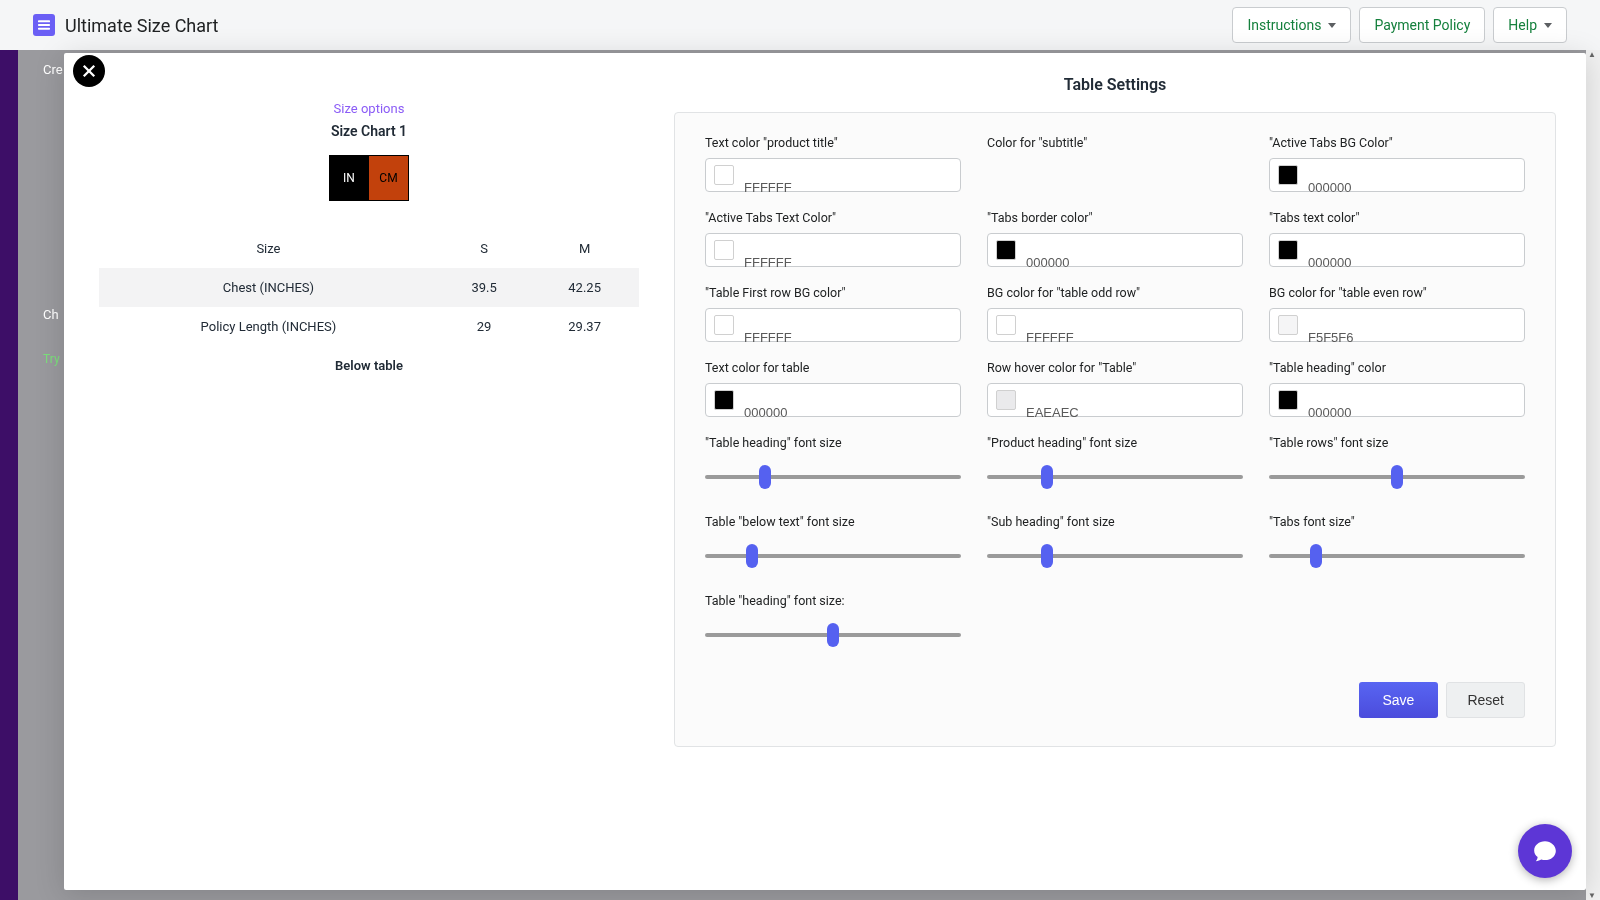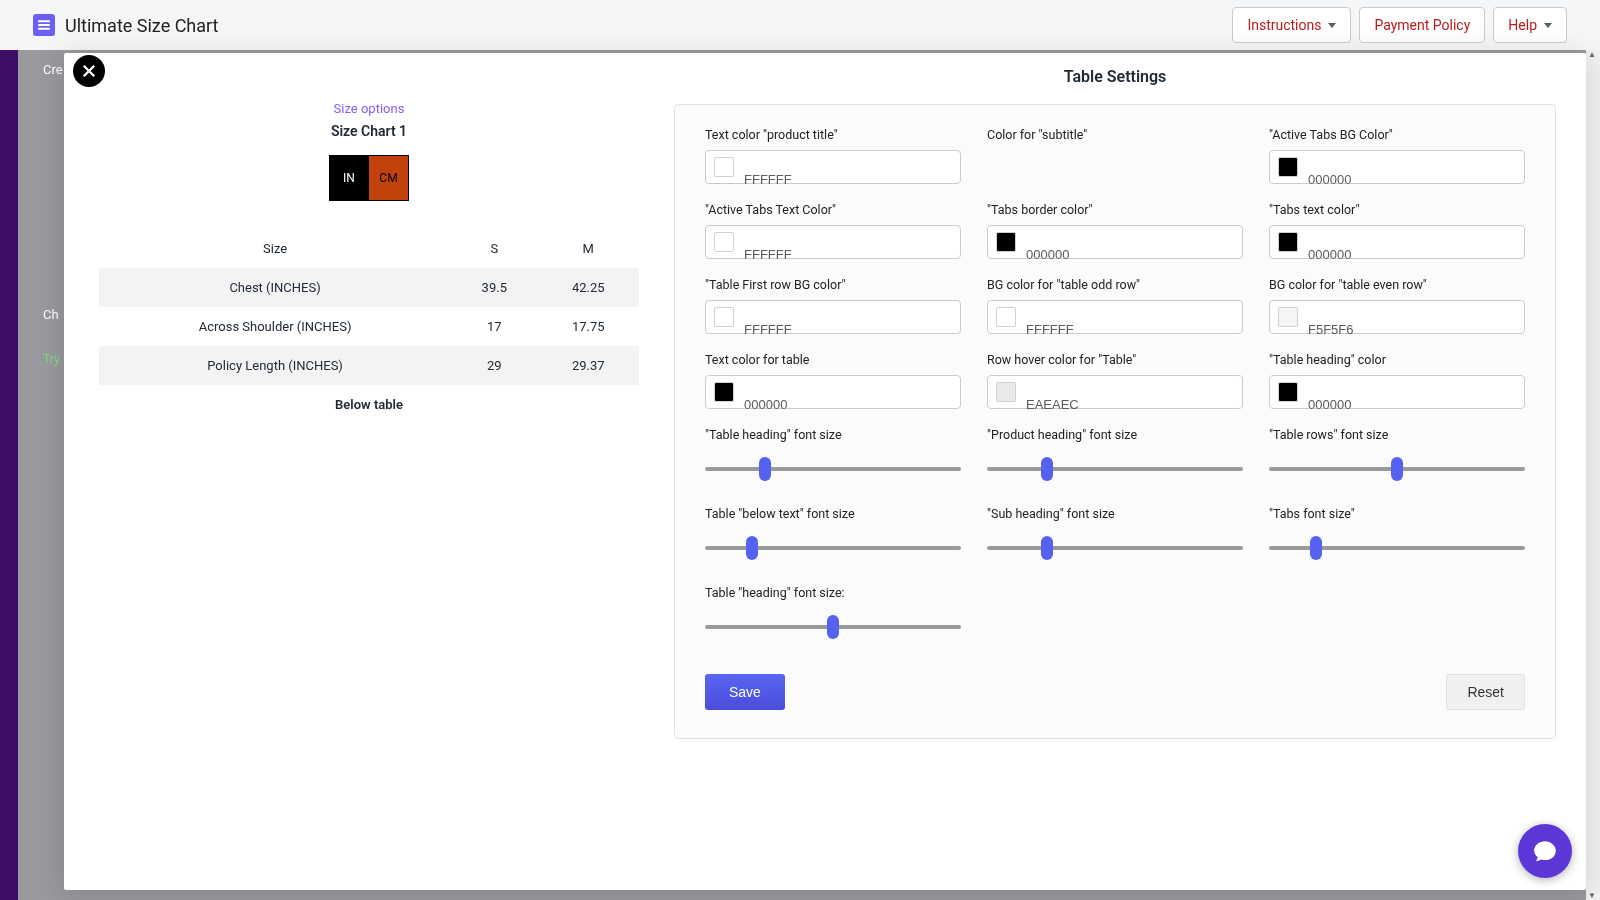--- a/index.html
+++ b/index.html
@@ -35,21 +35,21 @@
     height: 36px;
     padding: 0 14px;
     margin-left: 8px;
     background: #fff;
     border: 1px solid #c9cccf;
     border-radius: 4px;
     display: inline-flex;
     align-items: center;
     cursor: pointer;
     font-size: 14px;
-    color: #b91c1c;
+    color: #15803d;
   }
   .caret-down {
     margin-left: 7px;
     width: 0; height: 0;
     border-left: 4px solid transparent;
     border-right: 4px solid transparent;
     border-top: 5px solid #5c5f62;
   }
   
   .bg-layer {
@@ -118,21 +118,21 @@
     padding: 12px 8px;
     text-align: center;
     font-size: 13px;
   }
   .size-table th { font-weight: 400; }
   .size-table tbody tr:nth-child(odd) { background: #f3f3f4; }
   .below-text { margin-top: 12px; font-size: 13px; font-weight: 600; align-self: center; }
 
   .right-panel {
     flex: 1;
-    padding: 14px 30px 20px 0;
+    padding: 22px 30px 20px 0;
   }
   .section-title { text-align: center; font-weight: 600; font-size: 16px; margin-bottom: 18px; }
   .settings-box {
     border: 1px solid #e1e3e5;
     border-radius: 4px;
     background: #fbfbfb;
     padding: 22px 30px 28px 30px;
   }
   .form-grid {
     display: grid;
@@ -180,21 +180,22 @@
     cursor: pointer;
   }
   .slider::-moz-range-thumb {
     width: 12px; height: 24px;
     border-radius: 6px;
     background: #5561f0;
     border: none;
     cursor: pointer;
   }
   .actions {
-    display: flex; justify-content: space-between;
+    display: flex; justify-content: flex-end;
+    gap: 8px;
     margin-top: 28px;
   }
   .btn-primary {
     padding: 9px 24px;
     background: linear-gradient(#5865f2,#4b4cdc);
     color: #fff;
     border: none;
     border-radius: 3px;
     cursor: pointer;
     font-size: 14px;
@@ -292,25 +293,20 @@
           <th>M</th>
         </tr>
       </thead>
       <tbody>
         <tr>
           <td>Chest (INCHES)</td>
           <td>39.5</td>
           <td>42.25</td>
         </tr>
         <tr>
-          <td>Across Shoulder (INCHES)</td>
-          <td>17</td>
-          <td>17.75</td>
-        </tr>
-        <tr>
           <td>Policy Length (INCHES)</td>
           <td>29</td>
           <td>29.37</td>
         </tr>
       </tbody>
     </table>
     <div class="below-text">Below table</div>
   </div>
 
   <div class="right-panel">

